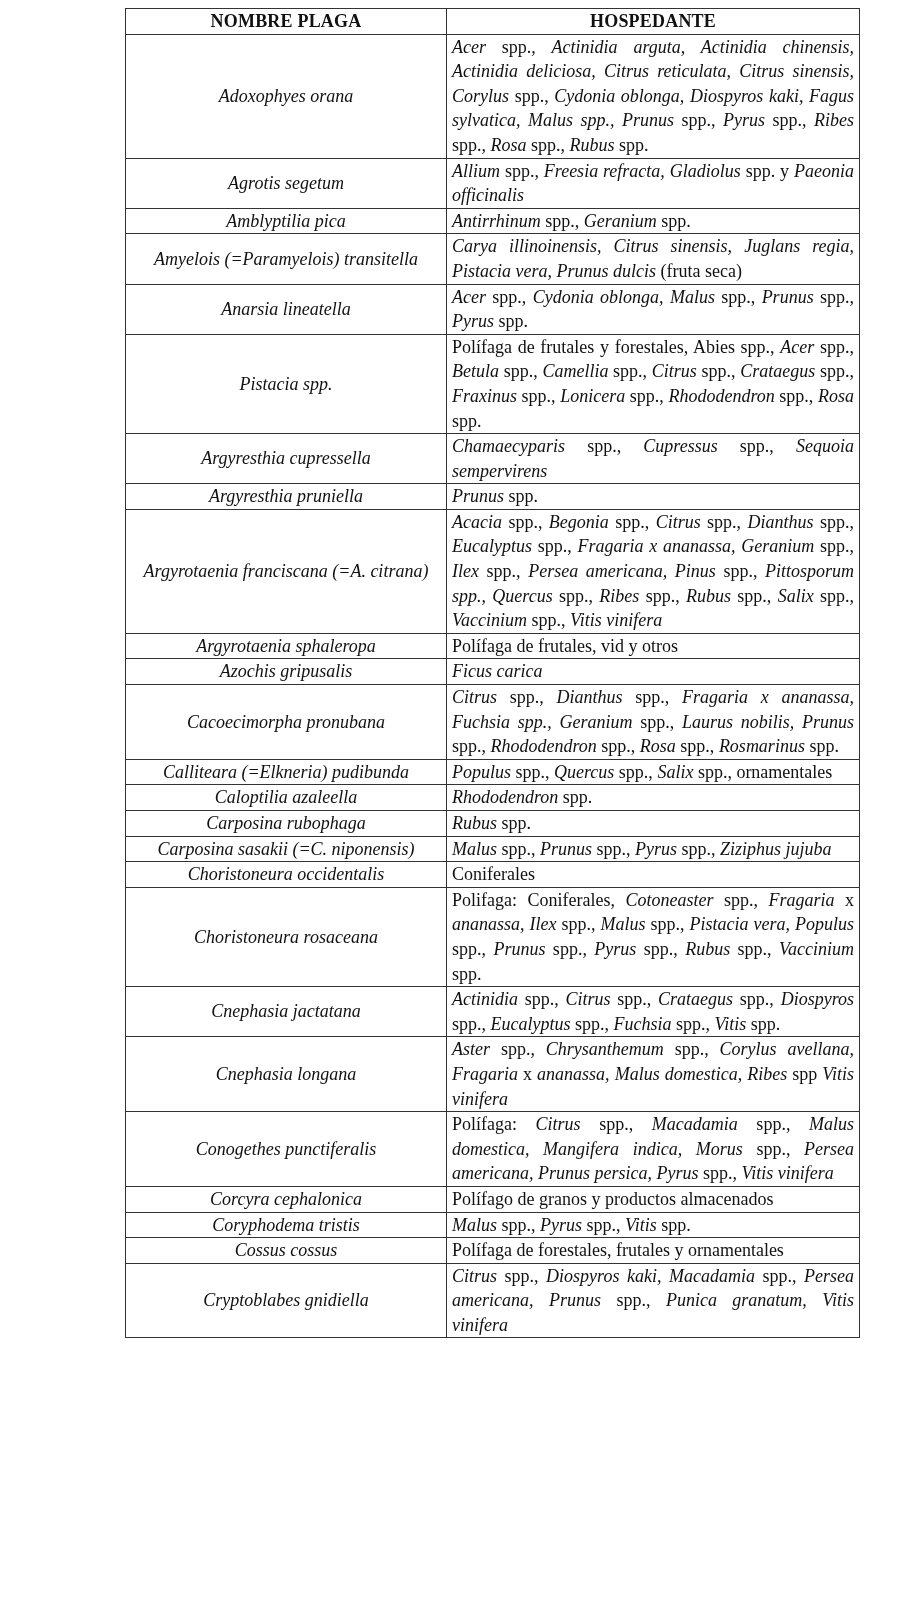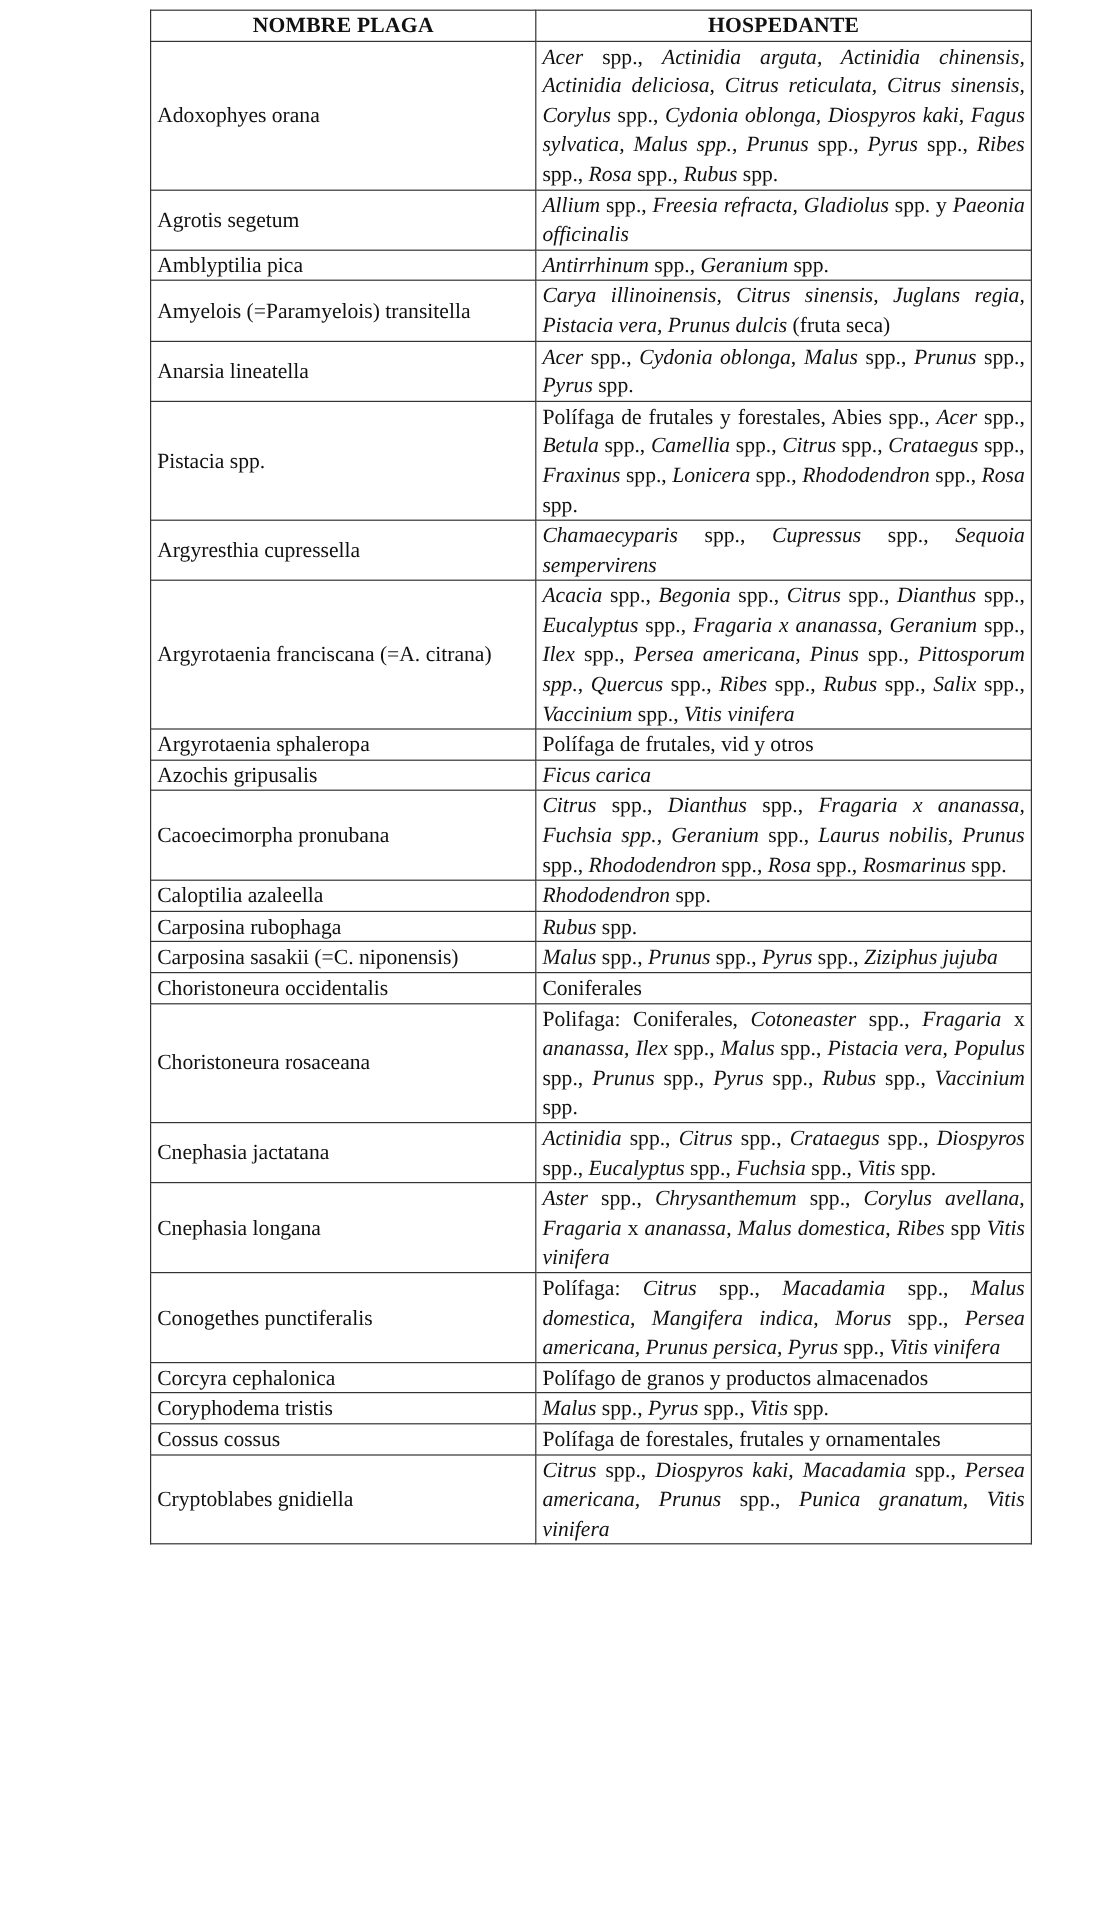--- a/index.html
+++ b/index.html
@@ -1,20 +1,20 @@
 <!DOCTYPE html>
 <html><head>
 <meta charset="utf-8">
 <style>
   html, body { margin: 0; padding: 0; background: #ffffff; }
   body { width: 924px; height: 1610px; position: relative; font-family: "Liberation Serif", serif; color: #111; }
   table { position: absolute; left: 92px; top: 8px; width: 735px; border-collapse: collapse; font-size: 18px; line-height: 24.6px; margin-left: 33px; }
   th, td { border: 1.5px solid #333; padding: 0 5px; vertical-align: middle; }
   th { font-weight: bold; text-align: center; height: 24px; letter-spacing: 0.2px; }
-  td.pest { width: 310px; text-align: left; }
+  td.pest { width: 310px; font-style: italic; text-align: center; }
   td.host { text-align: justify; }
   i { font-style: italic; }
 </style>
 </head>
 <body>
 
 <table>
   <thead>
     <tr>
       <th>NOMBRE PLAGA</th>
@@ -44,34 +44,42 @@
       </tr>
       <tr>
         <td class="pest">Pistacia spp.</td>
         <td class="host"><span>Polífaga de frutales y forestales, Abies spp., </span><i>Acer</i><span> spp., </span><i>Betula</i><span> spp., </span><i>Camellia</i><span> spp., </span><i>Citrus</i><span> spp., </span><i>Crataegus</i><span> spp., </span><i>Fraxinus</i><span> spp., </span><i>Lonicera</i><span> spp., </span><i>Rhododendron</i><span> spp., </span><i>Rosa</i><span> spp.</span></td>
       </tr>
       <tr>
         <td class="pest">Argyresthia cupressella</td>
         <td class="host"><i>Chamaecyparis</i><span> spp., </span><i>Cupressus</i><span> spp., </span><i>Sequoia sempervirens</i></td>
       </tr>
       <tr>
+        <td class="pest">Argyresthia pruniella</td>
+        <td class="host"><i>Prunus</i><span> spp.</span></td>
+      </tr>
+      <tr>
         <td class="pest">Argyrotaenia franciscana (=A. citrana)</td>
         <td class="host"><i>Acacia</i><span> spp., </span><i>Begonia</i><span> spp., </span><i>Citrus</i><span> spp., </span><i>Dianthus</i><span> spp., </span><i>Eucalyptus</i><span> spp., </span><i>Fragaria x ananassa, Geranium</i><span> spp., </span><i>Ilex</i><span> spp., </span><i>Persea americana, Pinus</i><span> spp., </span><i>Pittosporum spp., Quercus</i><span> spp., </span><i>Ribes</i><span> spp., </span><i>Rubus</i><span> spp., </span><i>Salix</i><span> spp., </span><i>Vaccinium</i><span> spp., </span><i>Vitis vinifera</i></td>
       </tr>
       <tr>
         <td class="pest">Argyrotaenia sphaleropa</td>
         <td class="host"><span>Polífaga de frutales, vid y otros</span></td>
       </tr>
       <tr>
         <td class="pest">Azochis gripusalis</td>
         <td class="host"><i>Ficus carica</i></td>
       </tr>
       <tr>
         <td class="pest">Cacoecimorpha pronubana</td>
         <td class="host"><i>Citrus</i><span> spp., </span><i>Dianthus</i><span> spp., </span><i>Fragaria x ananassa, Fuchsia spp., Geranium</i><span> spp., </span><i>Laurus nobilis, Prunus</i><span> spp., </span><i>Rhododendron</i><span> spp., </span><i>Rosa</i><span> spp., </span><i>Rosmarinus</i><span> spp.</span></td>
+      </tr>
+      <tr>
+        <td class="pest">Calliteara (=Elkneria) pudibunda</td>
+        <td class="host"><i>Populus</i><span> spp., </span><i>Quercus</i><span> spp., </span><i>Salix</i><span> spp., ornamentales</span></td>
       </tr>
       <tr>
         <td class="pest">Caloptilia azaleella</td>
         <td class="host"><i>Rhododendron</i><span> spp.</span></td>
       </tr>
       <tr>
         <td class="pest">Carposina rubophaga</td>
         <td class="host"><i>Rubus</i><span> spp.</span></td>
       </tr>
       <tr>

